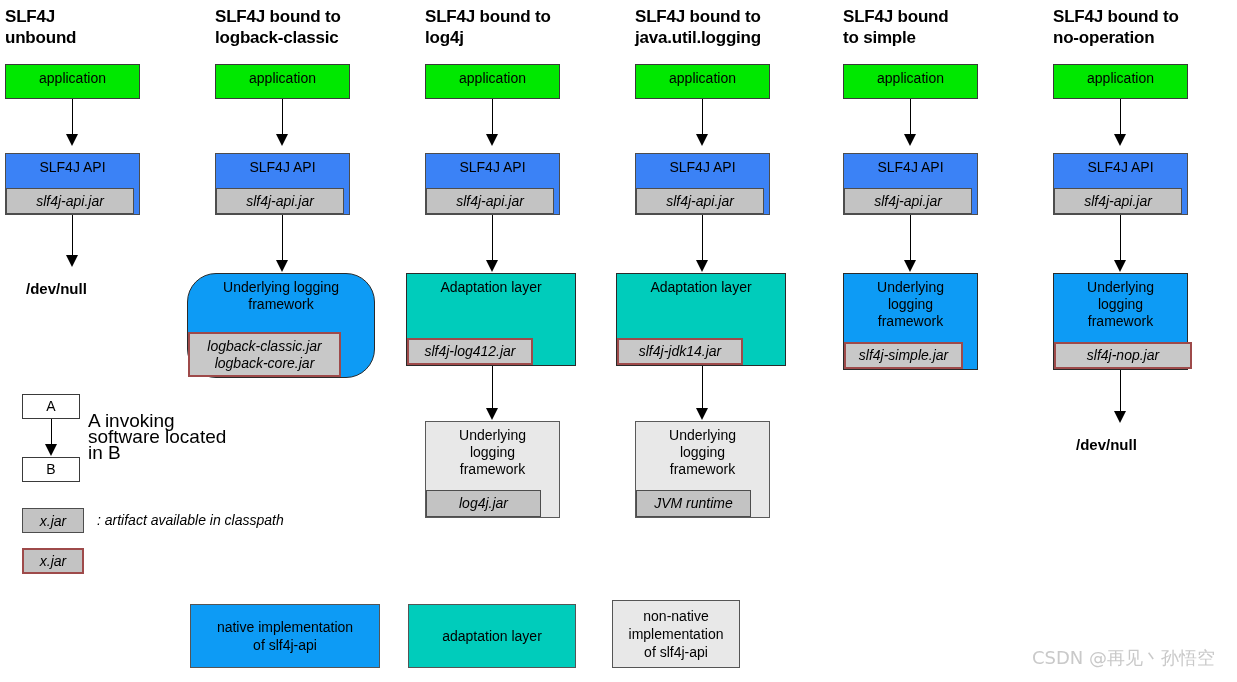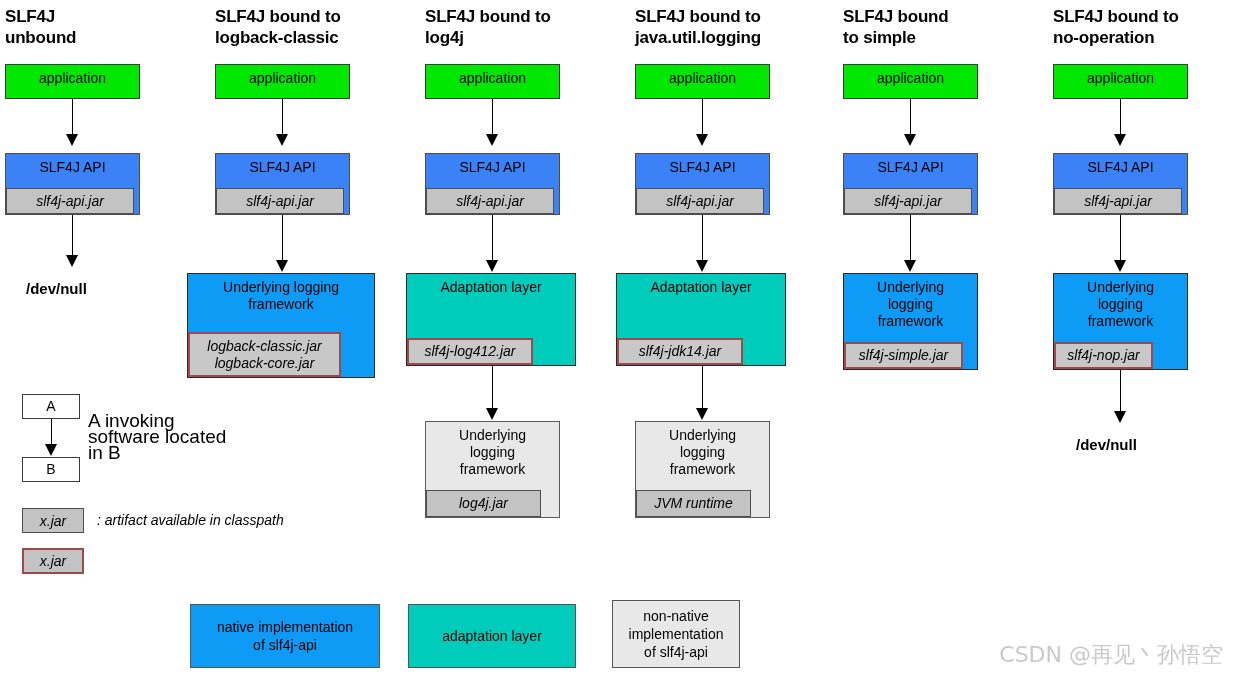--- a/index.html
+++ b/index.html
@@ -150,23 +150,23 @@
     text-align: center;
     font-size: 14px;
     line-height: 18px;
     white-space: pre-line;
     color: #000;
   }
 
   
   .watermark {
     position: absolute;
-    right: 14px;
+    right: 22px;
     bottom: 12px;
-    font-size: 22px;
+    font-size: 18px;
     color: #c9c9c9;
     white-space: nowrap;
     font-family: "DejaVu Sans", sans-serif;
   }
 </style>
 </head>
 <body>
 
 <div id="stage">
 
@@ -196,21 +196,21 @@
   <div class="arrow-line" style="left:282px; top:99px; height:38px;"></div>
   <div class="arrow-head" style="left:276px; top:134px;"></div>
 
   <div class="box lightblue" style="left:215px; top:153px; width:135px; height:62px;">
     <span class="box-label">SLF4J API</span>
     <div class="jar" style="width:128px; height:26px;">slf4j-api.jar</div>
   </div>
   <div class="arrow-line" style="left:282px; top:215px; height:48px;"></div>
   <div class="arrow-head" style="left:276px; top:260px;"></div>
 
-  <div class="box blue" style="left:187px; top:273px; width:188px; height:105px;">
+  <div class="box blue" style="left:187px; top:273px; width:188px; height:105px;border-radius:29px;">
     <span class="box-label">Underlying logging
 framework</span>
     <div class="jar binding" style="width:153px; height:45px;">logback-classic.jar
 logback-core.jar</div>
   </div>
 
   <div class="col-title" style="left:425px; top:6px; width:200px;">SLF4J bound to
 log4j</div>
 
   <div class="box green" style="left:425px; top:64px; width:135px; height:35px;">
@@ -306,21 +306,21 @@
     <span class="box-label">SLF4J API</span>
     <div class="jar" style="width:128px; height:26px;">slf4j-api.jar</div>
   </div>
   <div class="arrow-line" style="left:1120px; top:215px; height:48px;"></div>
   <div class="arrow-head" style="left:1114px; top:260px;"></div>
 
   <div class="box blue" style="left:1053px; top:273px; width:135px; height:97px;">
     <span class="box-label">Underlying
 logging
 framework</span>
-    <div class="jar binding" style="width:99px; height:27px;">slf4j-nop.jar</div>
+    <div class="jar binding" style="width:138px; height:27px;">slf4j-nop.jar</div>
   </div>
   <div class="arrow-line" style="left:1120px; top:370px; height:44px;"></div>
   <div class="arrow-head" style="left:1114px; top:411px;"></div>
   <div class="devnull" style="left:1076px; top:436px;">/dev/null</div>
 
   <div class="box white" style="left:22px; top:394px; width:58px; height:25px;">
     <span class="box-label" style="padding-top:3px;">A</span>
   </div>
   <div class="arrow-line" style="left:51px; top:419px; height:28px;"></div>
   <div class="arrow-head" style="left:45px; top:444px;"></div>

